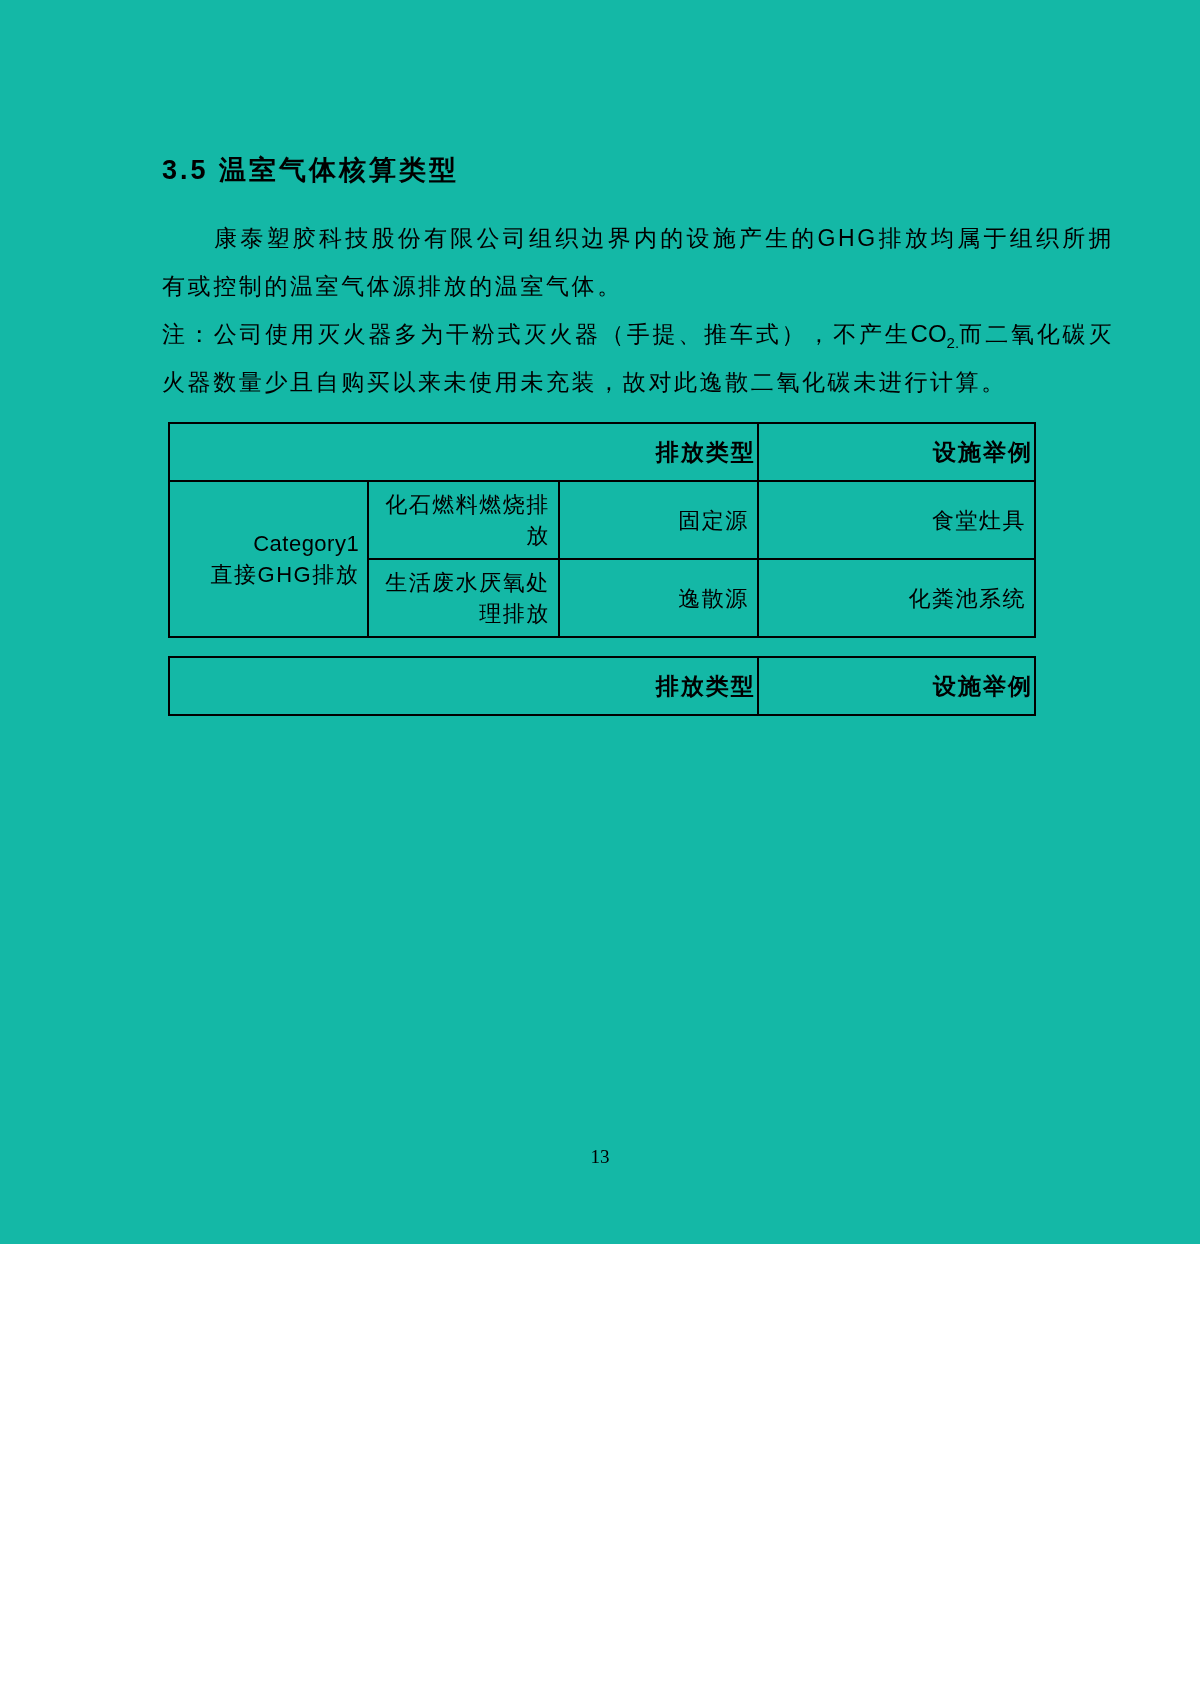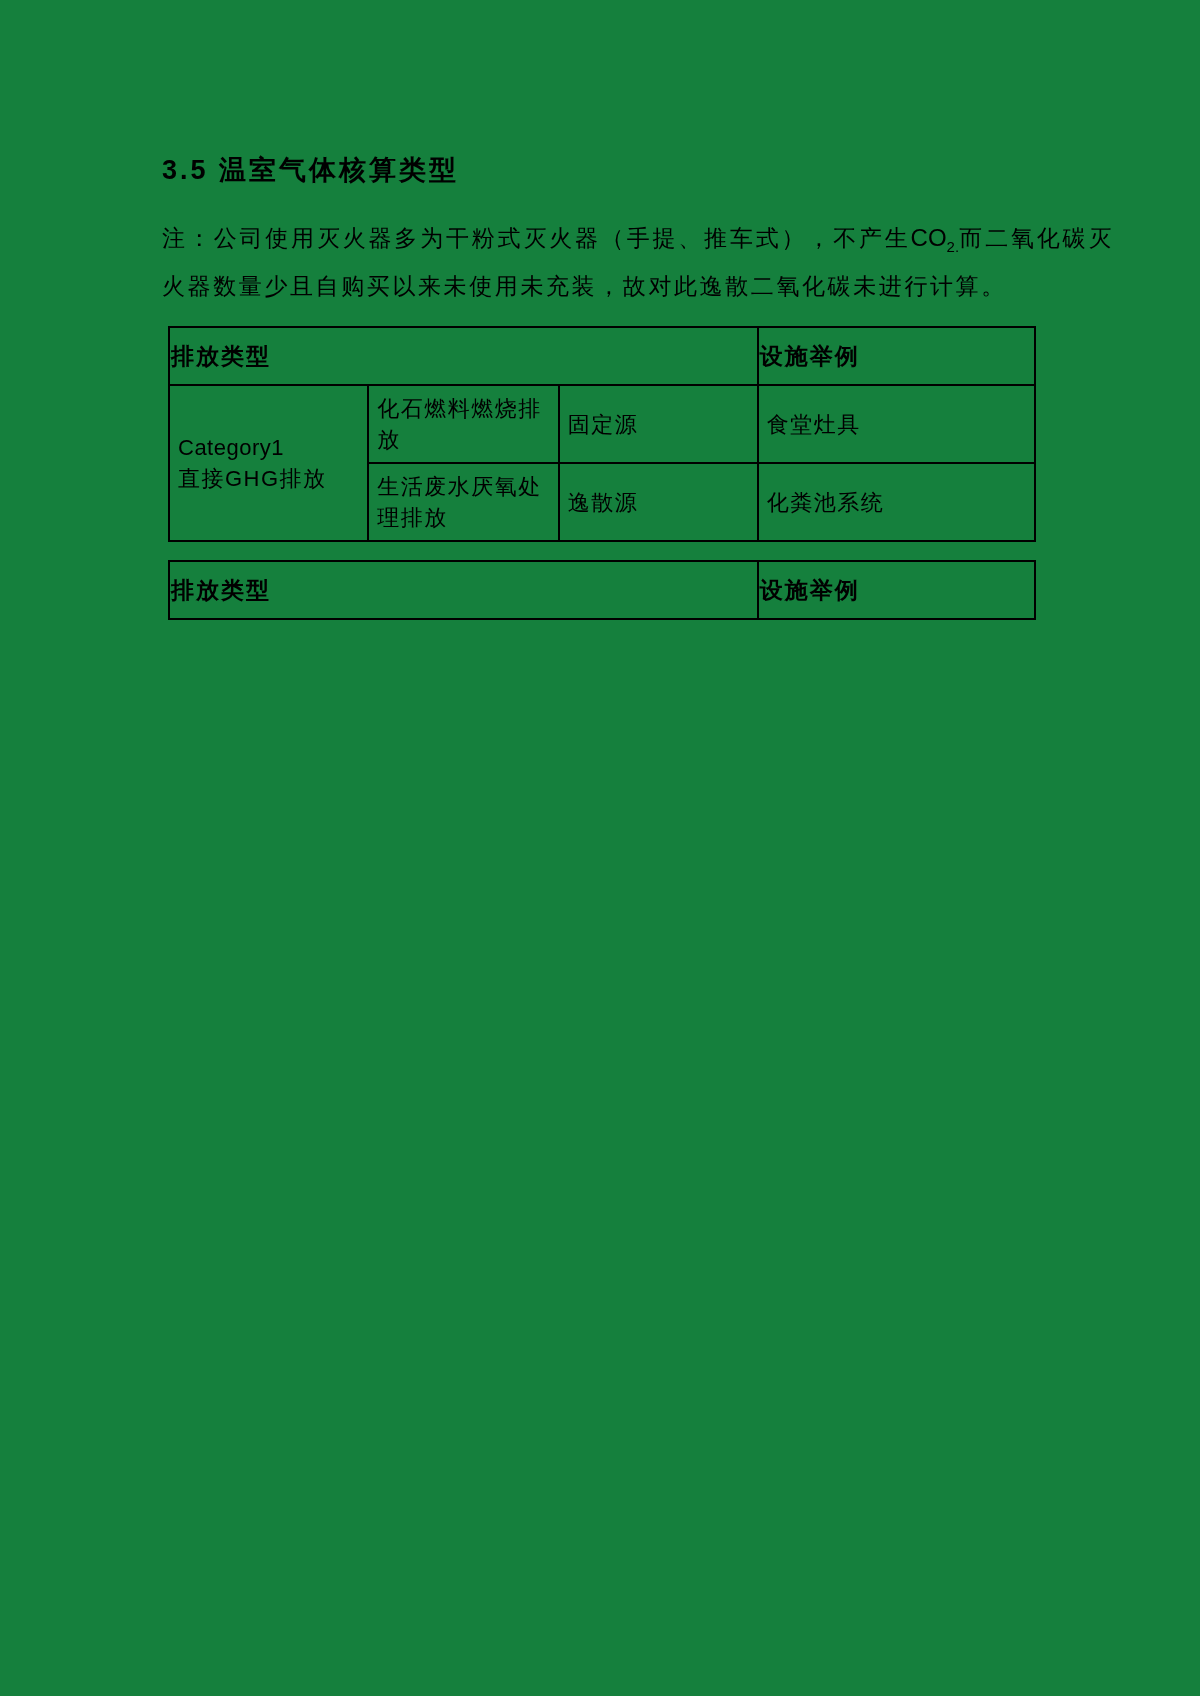--- a/index.html
+++ b/index.html
@@ -3,23 +3,23 @@
 <meta charset="utf-8">
 <style>
   html, body {
     margin: 0;
     padding: 0;
     background: #ffffff;
   }
   .page {
     position: relative;
     width: 1200px;
-    height: 1696px;
+    height: 1244px;
     margin: 0 auto;
-    background: #15803d;
+    background: #14b8a6;
     box-sizing: border-box;
     padding: 152px 86px 0 162px;
     color: #000;
     font-family: "Liberation Sans", "DejaVu Sans", sans-serif;
   }
   .heading {
     margin: 0 0 26px 0;
     font-size: 27px;
     font-weight: bold;
     letter-spacing: 3px;
@@ -42,21 +42,21 @@
     line-height: 0;
   }
   .ghg-table {
     border-collapse: collapse;
     table-layout: fixed;
     width: 868px;
     margin: 16px 0 0 6px;
   }
   .ghg-table th, .ghg-table td {
     border: 2px solid #000;
-    text-align: left;
+    text-align: right;
     vertical-align: middle;
     font-size: 22px;
     letter-spacing: 1.5px;
     overflow: hidden;
     margin-top: 35px;
   }
   .ghg-table th {
     font-size: 23px;
     font-weight: bold;
     height: 54px;
@@ -88,20 +88,21 @@
     font-size: 19px;
   }
 </style>
 </head>
 <body>
 
 <div class="page">
 
   <h2 class="heading">3.5 温室气体核算类型</h2>
 
+  <p class="body-para indent">康泰塑胶科技股份有限公司组织边界内的设施产生的GHG排放均属于组织所拥有或控制的温室气体源排放的温室气体。</p>
 
 
   <p class="body-para"><span>注：公司使用灭火器多为干粉式灭火器（手提、推车式），不产生</span><span class="chem"><span>CO</span><sub>2.</sub></span><span>而二氧化碳灭火器数量少且自购买以来未使用未充装，故对此逸散二氧化碳未进行计算。</span></p>
 
   <table class="ghg-table t1">
     <colgroup>
       <col style="width:23%">
       <col style="width:22%">
       <col style="width:23%">
       <col style="width:32%">
@@ -137,14 +138,15 @@
       <col style="width:32%">
     </colgroup>
     <tbody>
         <tr>
       <th colspan="3">排放类型</th>
       <th>设施举例</th>
     </tr>
   </tbody>
     </table>
 
+  <div class="page-number">13</div>
 
 </div>
 
 </body></html>

